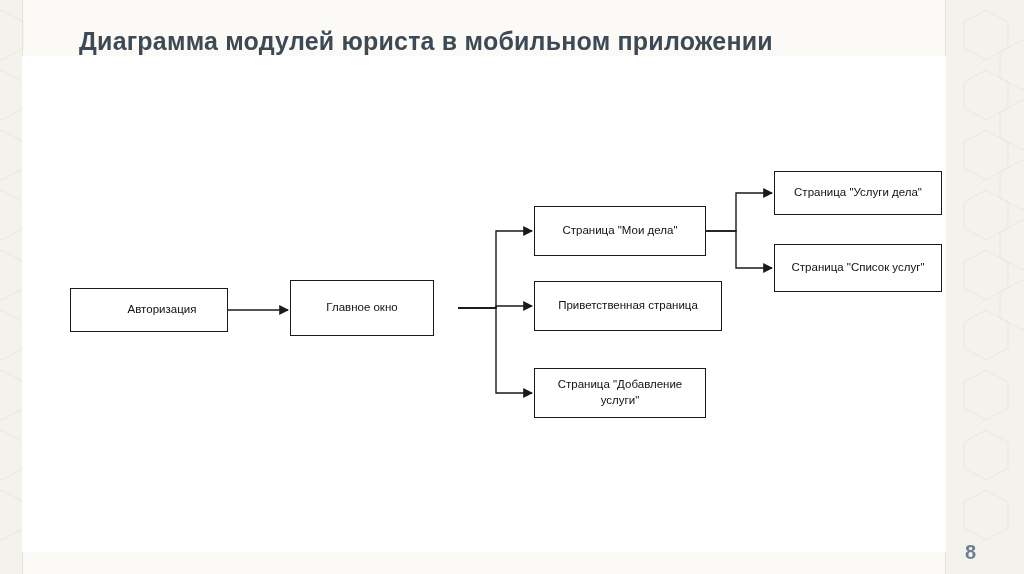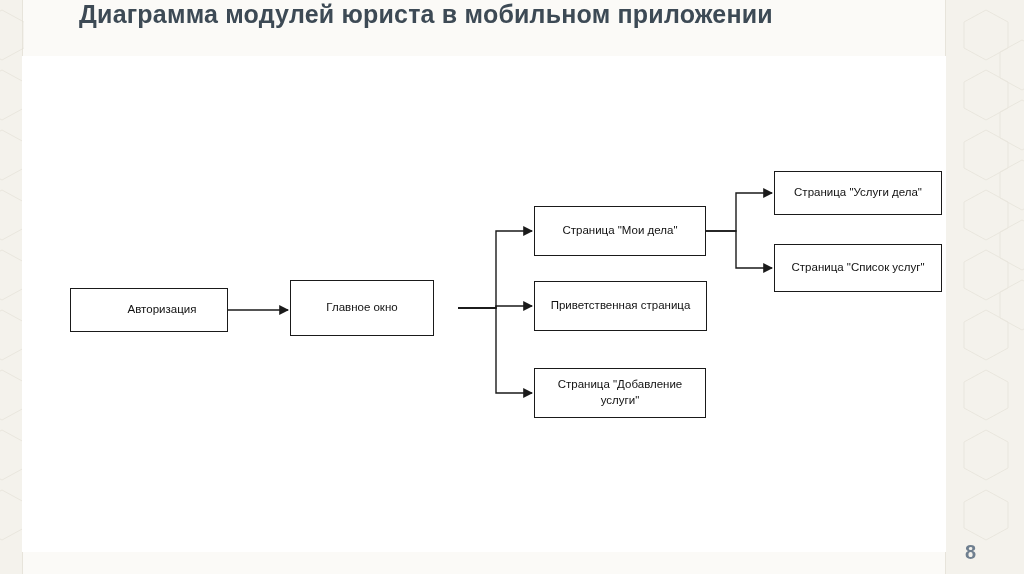--- a/index.html
+++ b/index.html
@@ -38,21 +38,21 @@
   .bg-hex {
     position: absolute;
     opacity: 0.55;
   }
   
   .title-bar {
     position: absolute;
     left: 22px; top: 0;
     width: 808px; height: 56px;
     display: flex;
-    align-items: flex-start;
+    align-items: flex-end;
     justify-content: center;
   }
   .title-text {
     font-size: 25px;
     font-weight: bold;
     color: #3d4a55;
     letter-spacing: 0.2px;
     white-space: nowrap;
   }
   
@@ -176,21 +176,21 @@
       </div>
 
       <div class="node" style="left:268px; top:224px; width:144px; height:56px;">
         <span>Главное окно</span>
       </div>
 
       <div class="node" style="left:512px; top:150px; width:172px; height:50px;">
         <span>Страница "Мои дела"</span>
       </div>
 
-      <div class="node" style="left:512px; top:225px; width:173px; height:50px;">
+      <div class="node" style="left:512px; top:225px; width:188px; height:50px;">
         <span>Приветственная страница</span>
       </div>
 
       <div class="node" style="left:512px; top:312px; width:172px; height:50px;">
         <span>Страница "Добавление услуги"</span>
       </div>
 
       <div class="node" style="left:752px; top:115px; width:168px; height:44px;">
         <span>Страница "Услуги дела"</span>
       </div>

